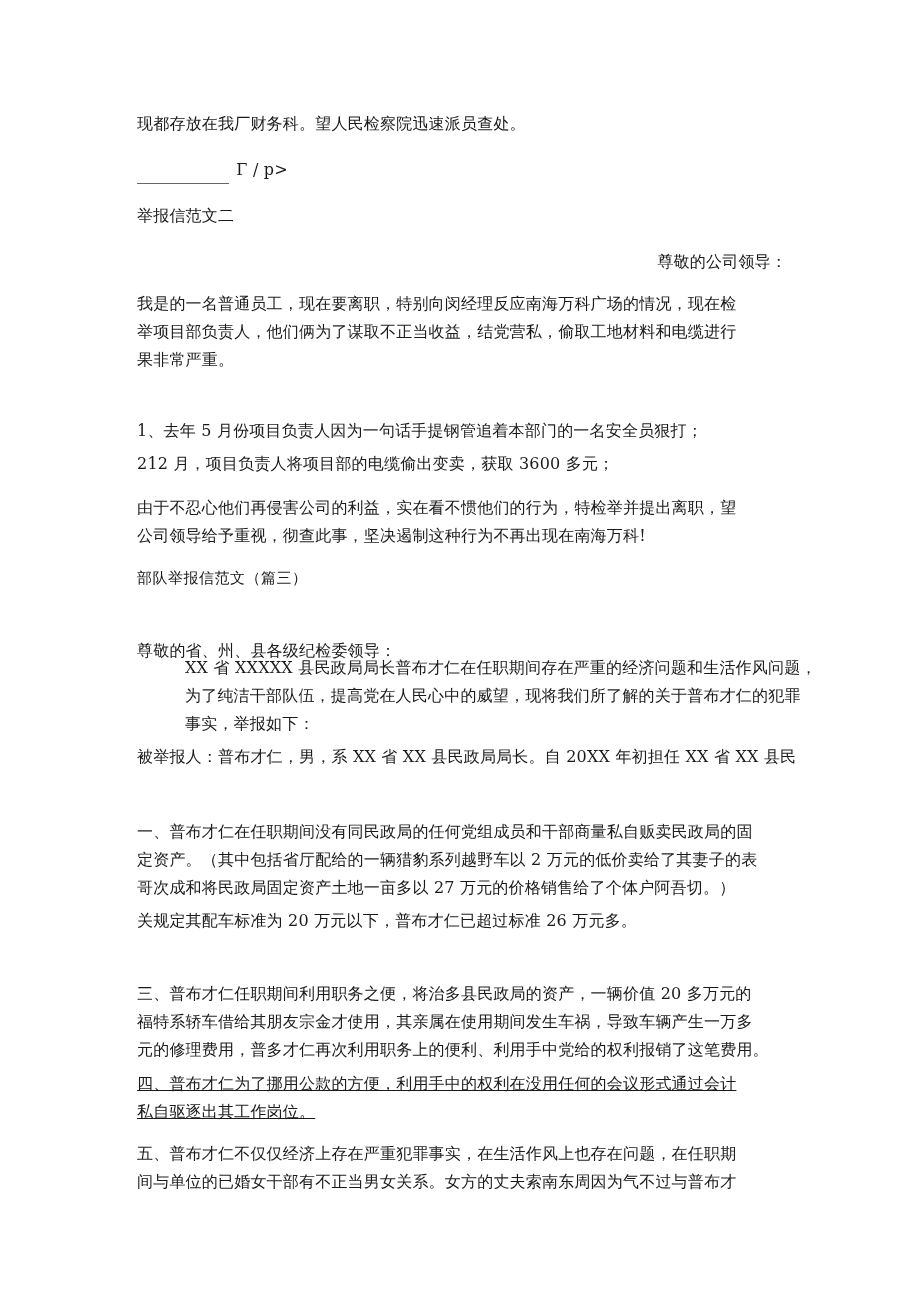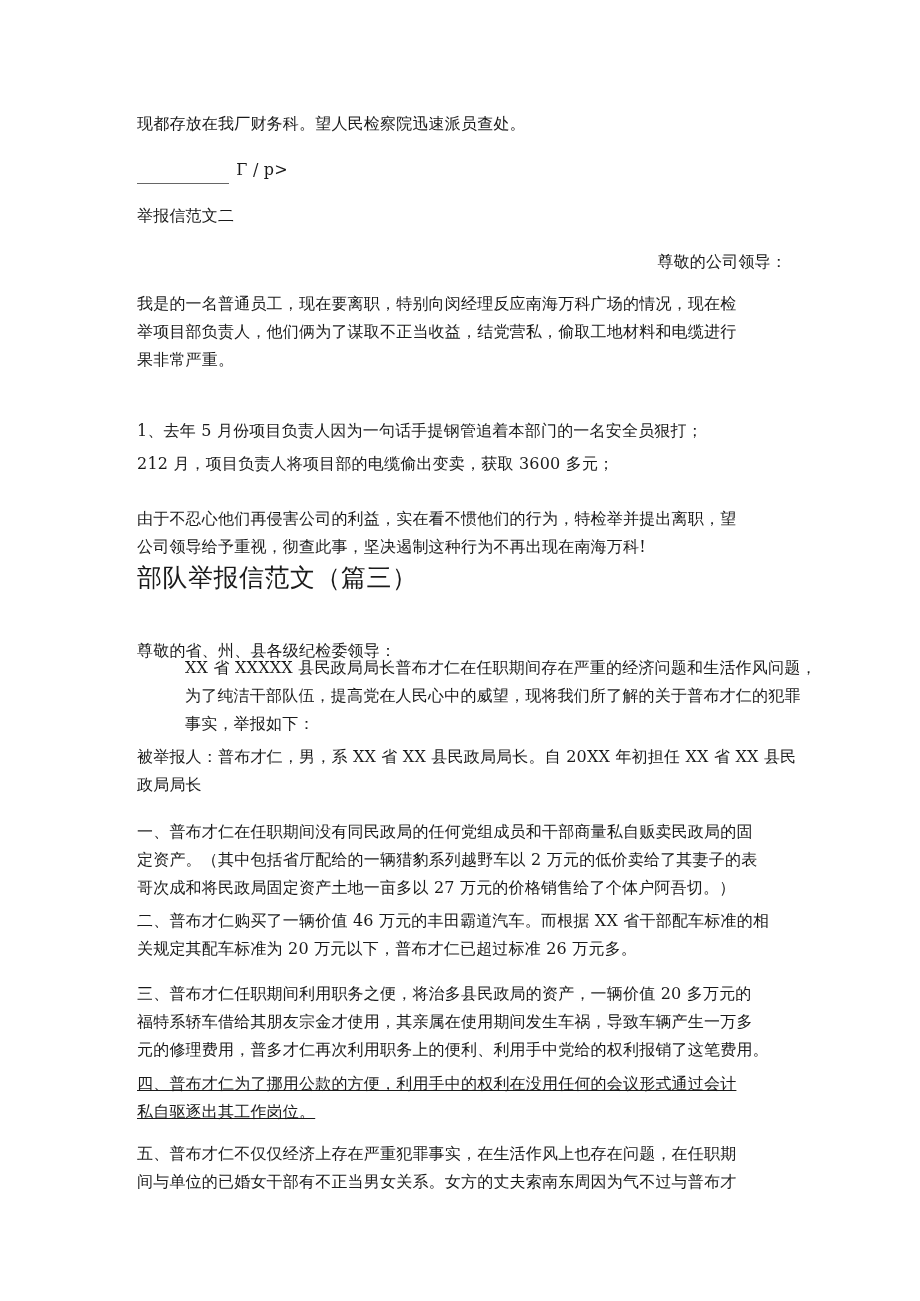--- a/index.html
+++ b/index.html
@@ -26,21 +26,21 @@
       left: 0;
       width: 650px;
       font-size: 16px;
       line-height: 28px;
       letter-spacing: 0.2px;
       white-space: normal;
       word-break: break-all;
     }
     .p.nowrap { white-space: nowrap; }
     .heading {
-      font-size: 25px;
+      font-size: 15px;
       line-height: 30px;
       letter-spacing: 0.5px;
     }
     .sig-line {
       display: inline-block;
       width: 92px;
       border-bottom: 1px solid #666;
       vertical-align: bottom;
       height: 20px;
       margin-right: 2px;
@@ -76,52 +76,50 @@
   </div>
 
   <div class="p" style="top:405px;margin-top:12px;">
     <span class="ln">1、去年 5 月份项目负责人因为一句话手提钢管追着本部门的一名安全员狠打；</span>
   </div>
 
   <div class="p" style="top:450px;">
     <span class="ln">212 月，项目负责人将项目部的电缆偷出变卖，获取 3600 多元；</span>
   </div>
 
-  <div class="p" style="top:505px;">
+  <div class="p" style="top:494px;">
     <span class="ln">由于不忍心他们再侵害公司的利益，实在看不惯他们的行为，特检举并提出离职，望</span>
     <span class="ln">公司领导给予重视，彻查此事，坚决遏制这种行为不再出现在南海万科!</span>
   </div>
 
   <div class="p heading" style="top:563px;">
     <span class="ln">部队举报信范文（篇三）</span>
   </div>
 
   <div class="p" style="top:610px;margin-top:27px;">
     <span class="ln">尊敬的省、州、县各级纪检委领导：</span>
   </div>
 
   <div class="p" style="top:654px;margin-left:48px;">
     <span class="ln">XX 省 XXXXX 县民政局局长普布才仁在任职期间存在严重的经济问题和生活作风问题，</span>
     <span class="ln">为了纯洁干部队伍，提高党在人民心中的威望，现将我们所了解的关于普布才仁的犯罪</span>
     <span class="ln">事实，举报如下：</span>
   </div>
 
   <div class="p" style="top:743px;">
     <span class="ln">被举报人：普布才仁，男，系 XX 省 XX 县民政局局长。自 20XX 年初担任 XX 省 XX 县民</span>
-    <span class="ln">政局局长</span>
   </div>
 
   <div class="p" style="top:818px;">
     <span class="ln">一、普布才仁在任职期间没有同民政局的任何党组成员和干部商量私自贩卖民政局的固</span>
     <span class="ln">定资产。（其中包括省厅配给的一辆猎豹系列越野车以 2 万元的低价卖给了其妻子的表</span>
     <span class="ln">哥次成和将民政局固定资产土地一亩多以 27 万元的价格销售给了个体户阿吾切。）</span>
   </div>
 
   <div class="p" style="top:907px;">
-    <span class="ln">二、普布才仁购买了一辆价值 46 万元的丰田霸道汽车。而根据 XX 省干部配车标准的相</span>
     <span class="ln">关规定其配车标准为 20 万元以下，普布才仁已超过标准 26 万元多。</span>
   </div>
 
   <div class="p" style="top:980px;">
     <span class="ln">三、普布才仁任职期间利用职务之便，将治多县民政局的资产，一辆价值 20 多万元的</span>
     <span class="ln">福特系轿车借给其朋友宗金才使用，其亲属在使用期间发生车祸，导致车辆产生一万多</span>
     <span class="ln">元的修理费用，普多才仁再次利用职务上的便利、利用手中党给的权利报销了这笔费用。</span>
   </div>
 
   <div class="p" style="top:1070px;text-decoration:underline;">

